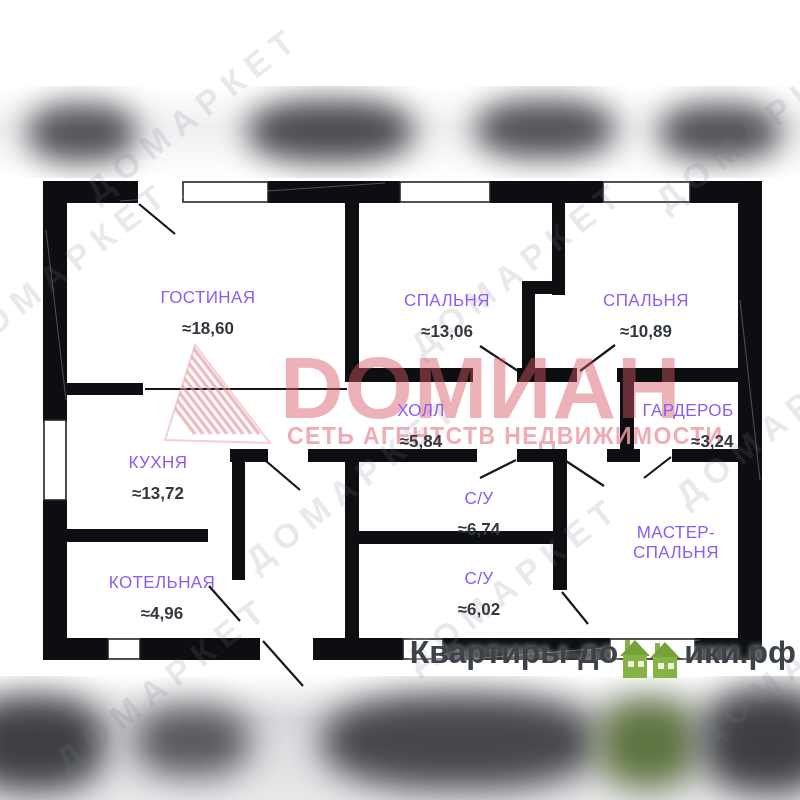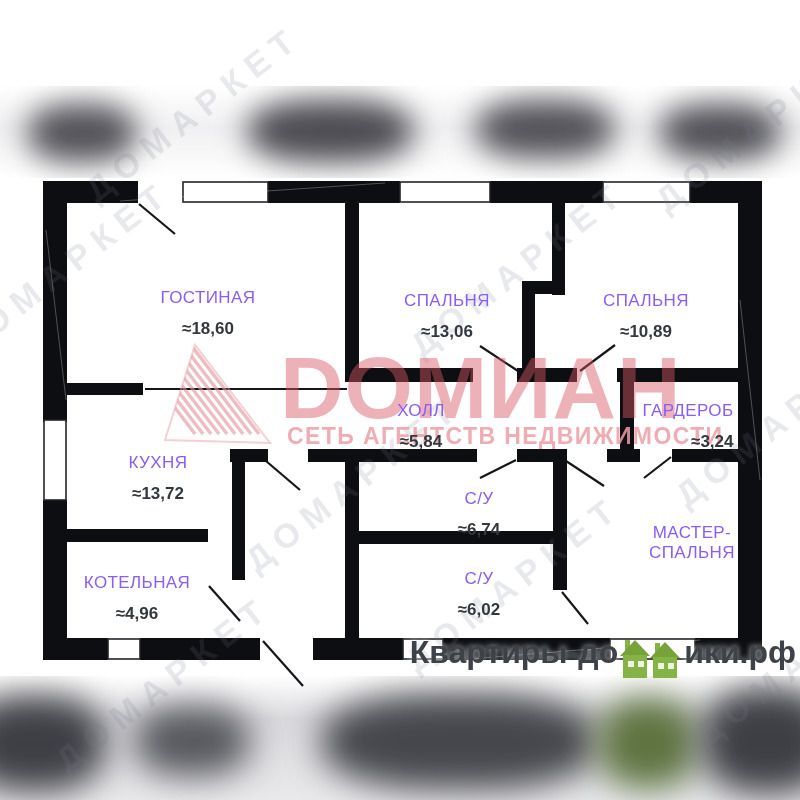--- a/index.html
+++ b/index.html
@@ -50,22 +50,22 @@
   .room-label .nm{display:block;font-size:17px;letter-spacing:.4px;color:#8b5cf6;}
   .room-label .ar{display:block;font-size:17px;font-weight:700;margin-top:11px;color:#33383f;}
   .lbl-gostinaya{left:208px;top:288px;}
   .lbl-bedroom1{left:447px;top:291px;}
   .lbl-bedroom2{left:646px;top:291px;}
   .lbl-hall{left:421px;top:401px;}
   .lbl-wardrobe{left:688px;top:401px;text-align:right;}
   .lbl-kitchen{left:158px;top:453px;}
   .lbl-bath1{left:479px;top:489px;}
   .lbl-entry{left:292px;top:527px;}
-  .lbl-master{left:692px;top:523px;}
-  .lbl-boiler{left:137px;top:573px;}
+  .lbl-master{left:676px;top:523px;}
+  .lbl-boiler{left:162px;top:573px;}
   .lbl-bath2{left:479px;top:569px;}
 
   
   .site-logo{position:absolute;right:4px;top:634px;display:flex;
     font-size:32px;font-weight:700;color:#3d4248;
     text-shadow:0 0 6px rgba(255,255,255,.75);}
   .site-logo svg{margin:0 1px -1px 1px;}
 </style>
 </head>
 <body>

